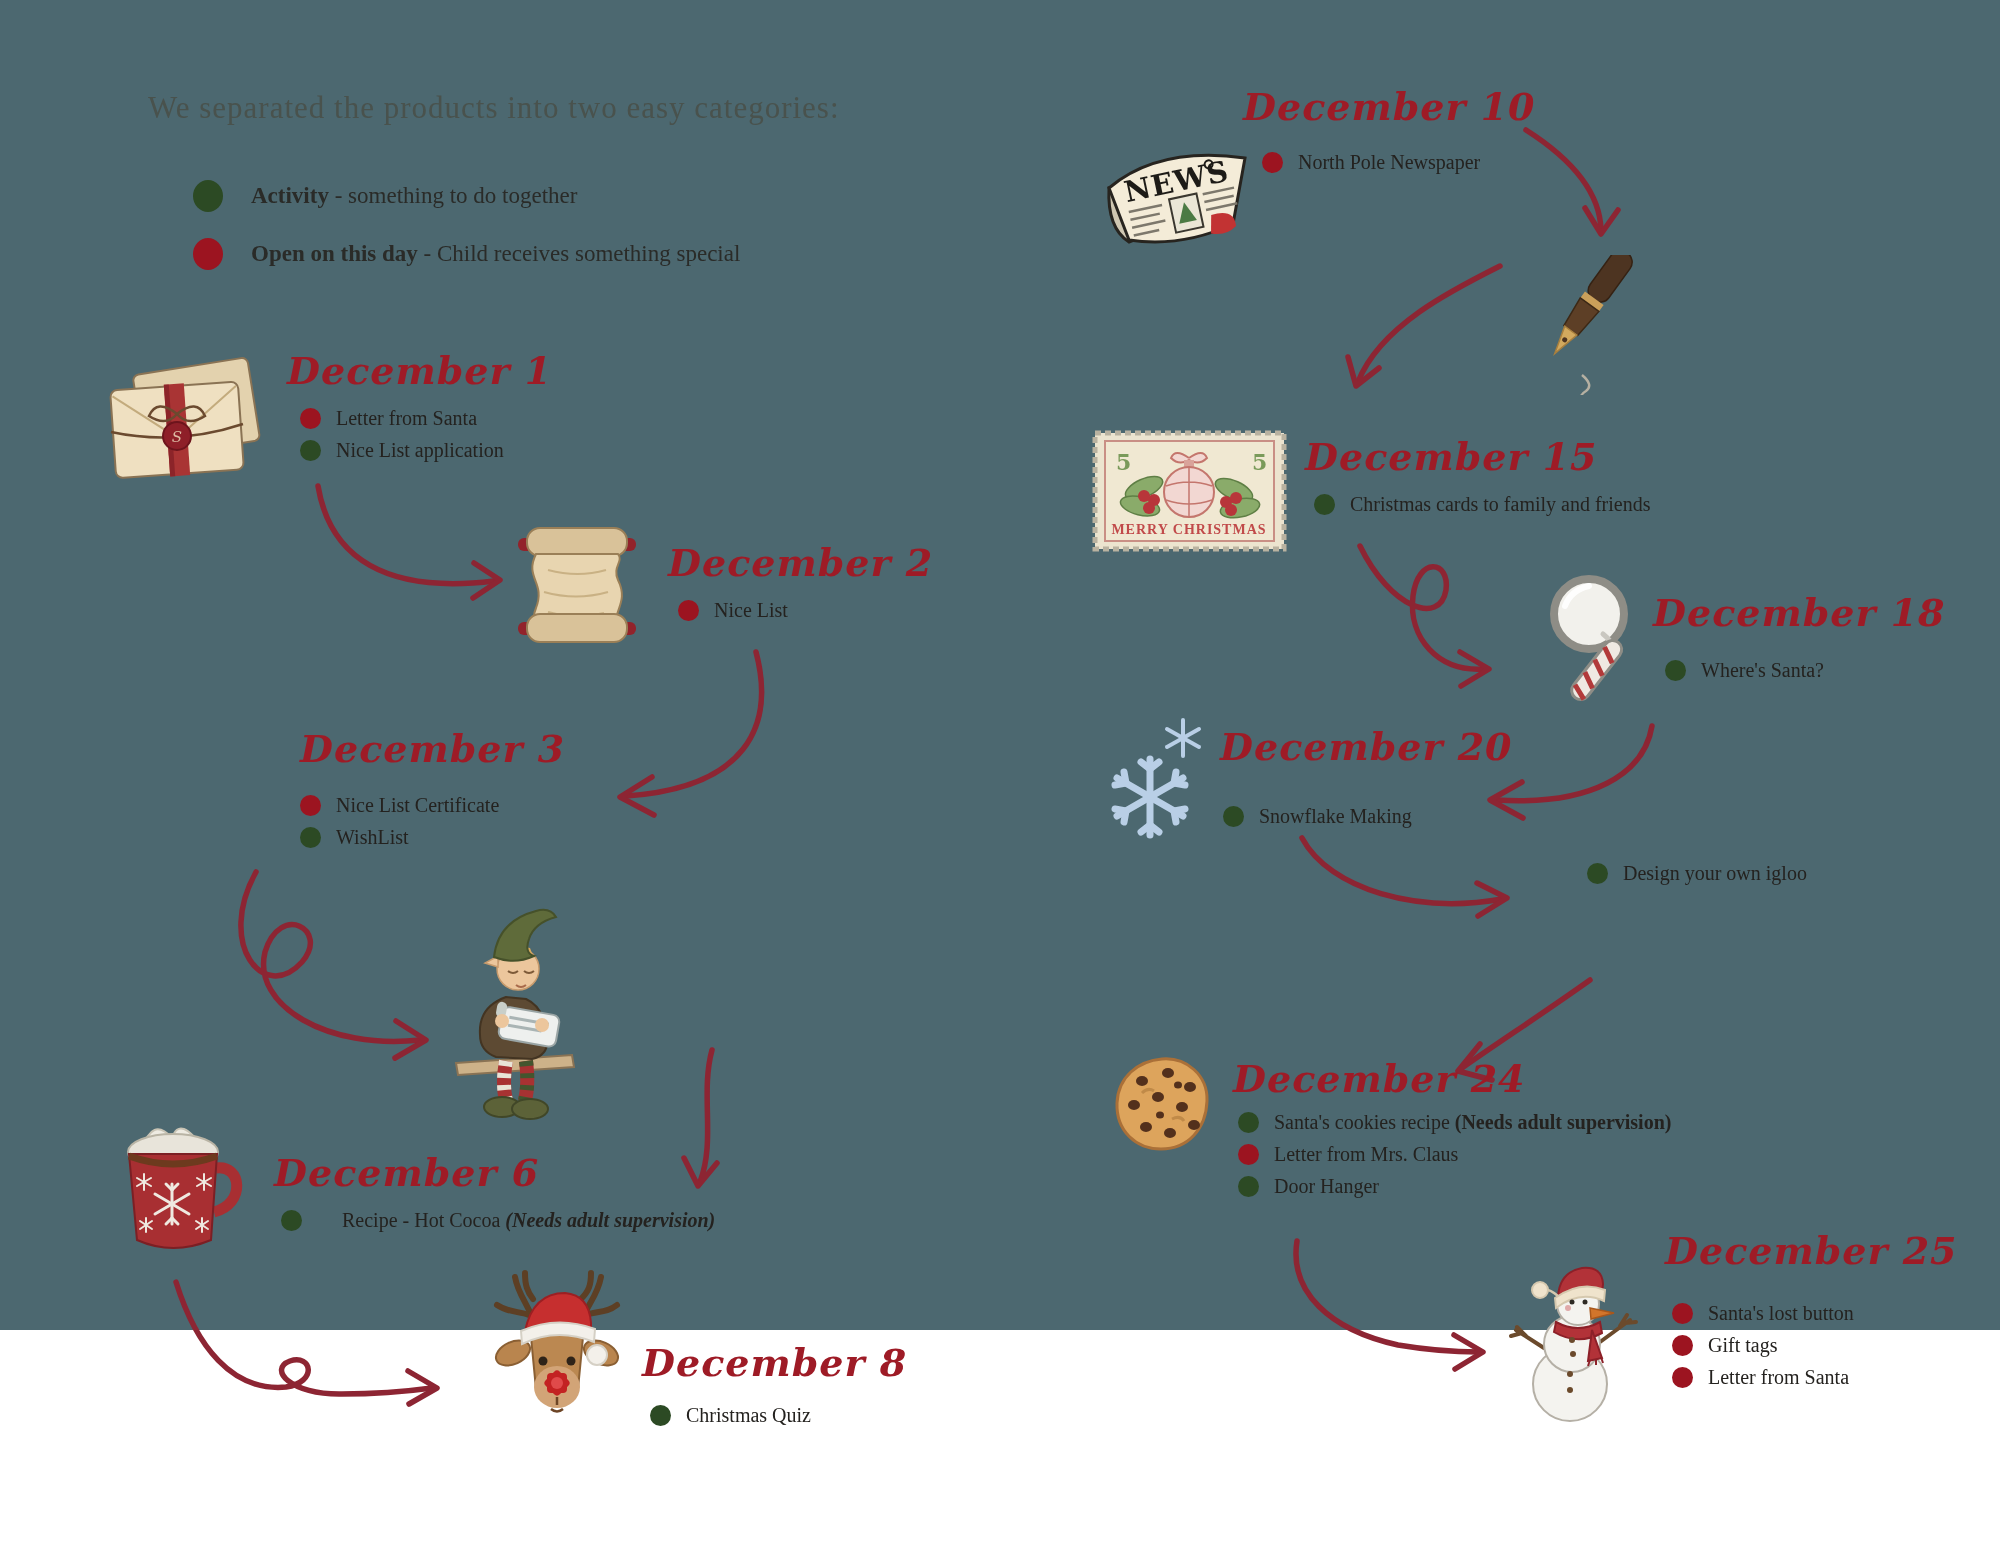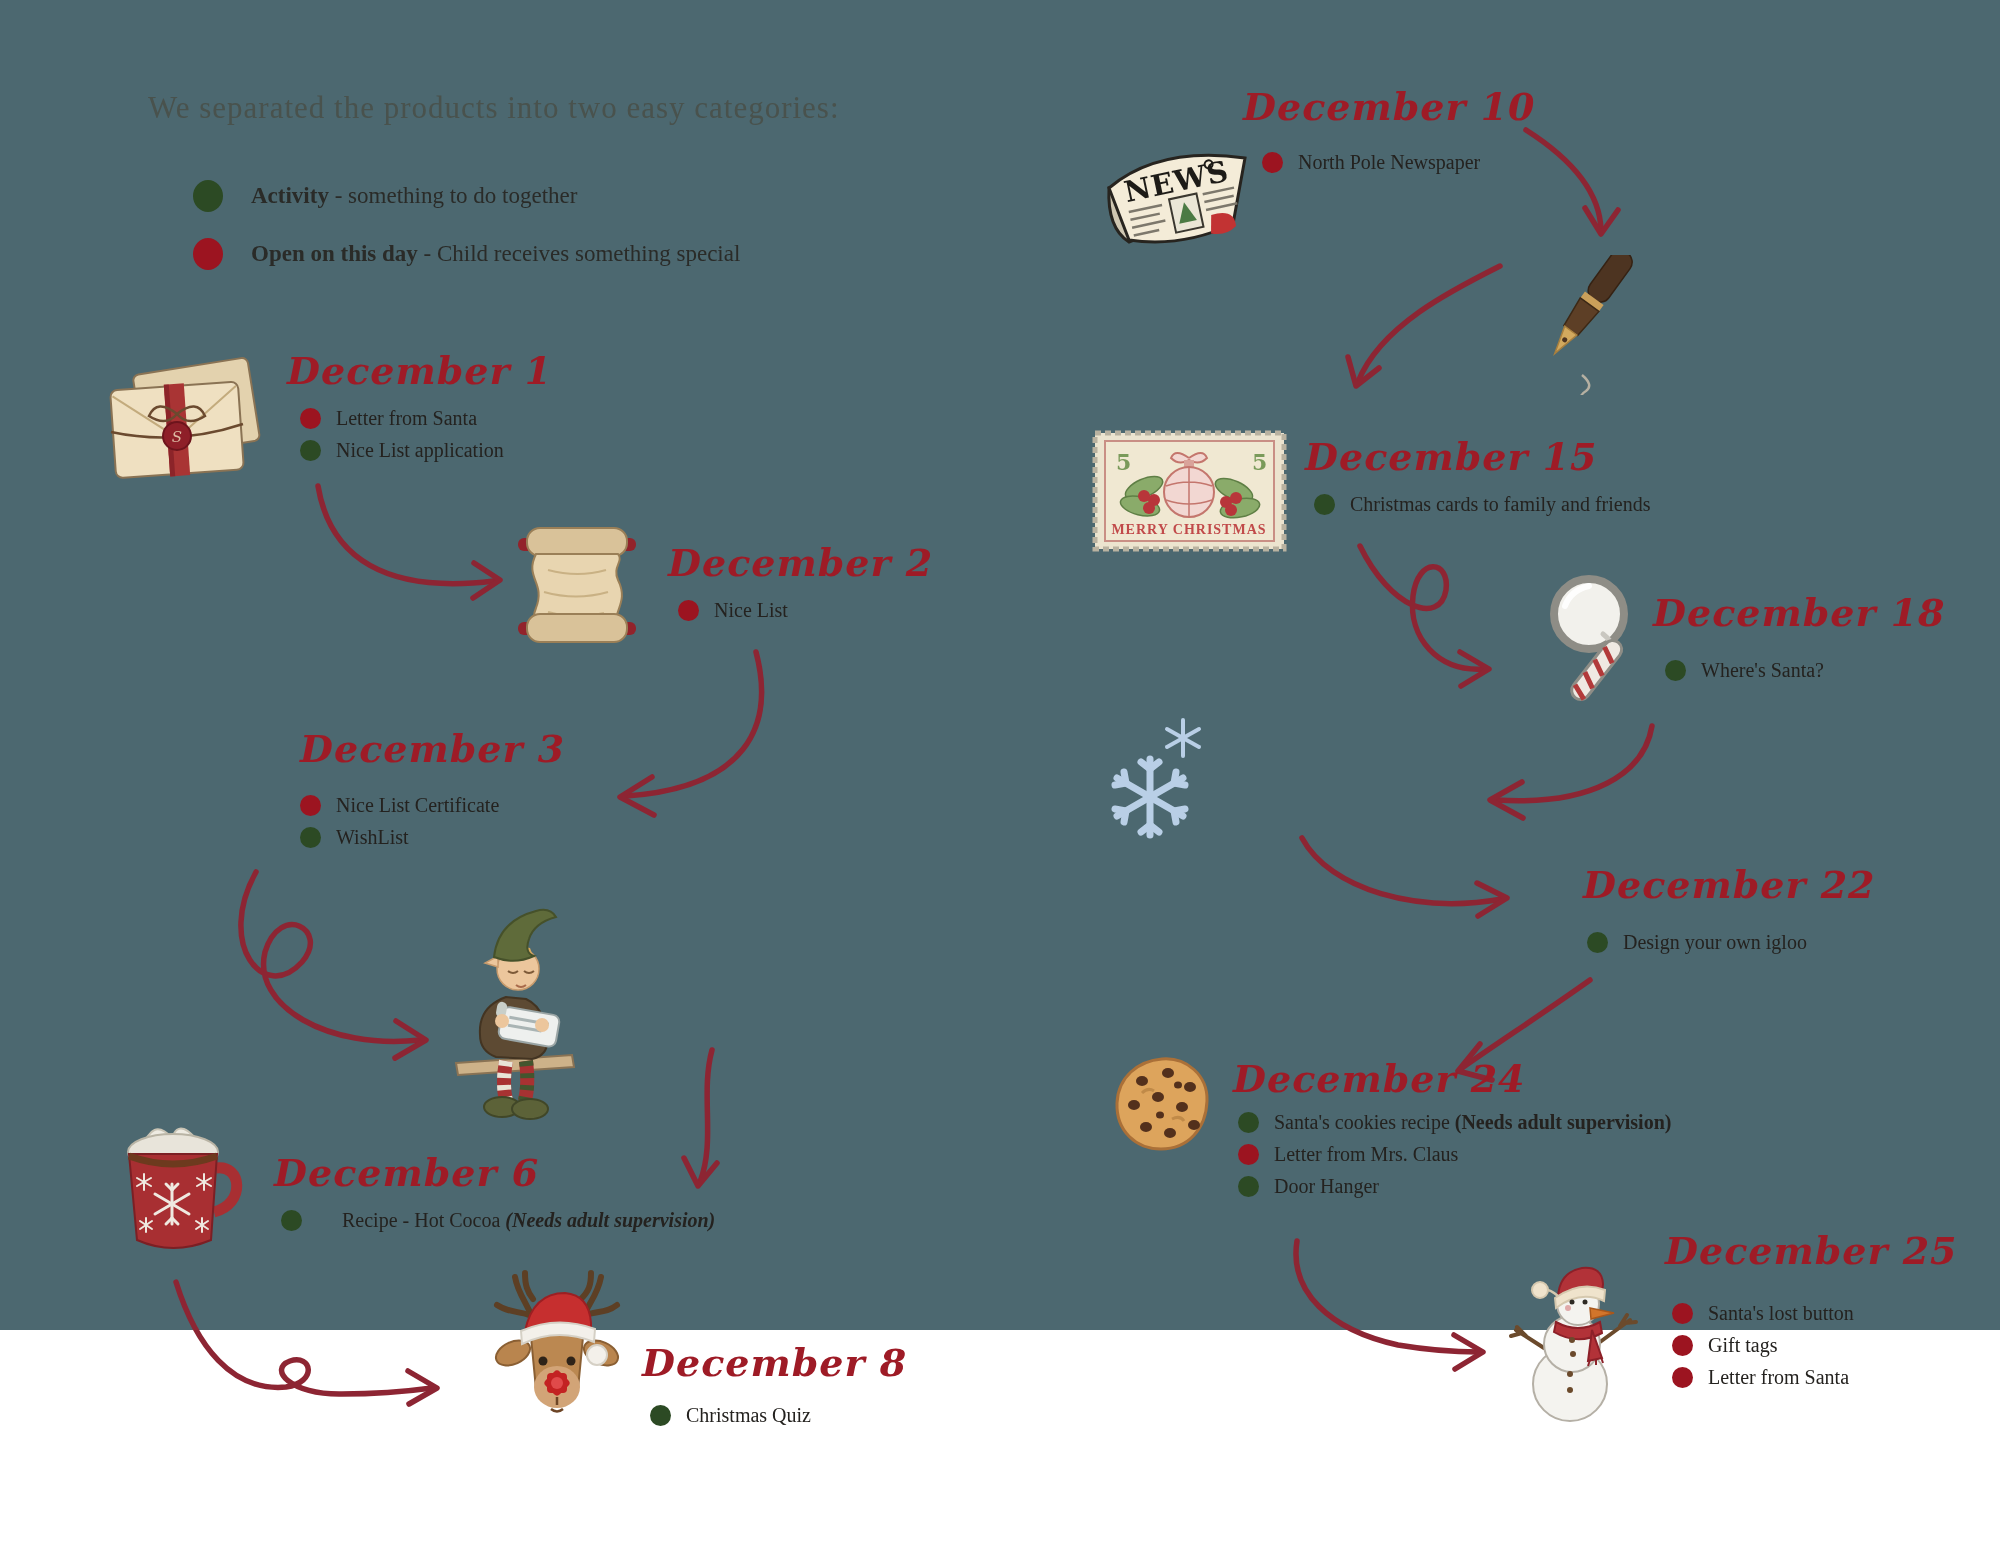--- a/index.html
+++ b/index.html
@@ -387,23 +387,29 @@
   </div>
 
   <div class="day" style="left:1665px;top:590px">
     <h2 class="heading" style="margin-left:-12px;margin-bottom:24px">December 18</h2>
     <div class="item">
         <span class="dot" data-dot="green"></span>
         <span class="itext">Where's Santa?</span>
       </div>
   </div>
 
+  <div class="day" style="left:1223px;top:724px">
+    <h2 class="heading" style="margin-left:-3px;margin-bottom:36px">December 20</h2>
+    <div class="item">
+        <span class="dot" data-dot="green"></span>
+        <span class="itext">Snowflake Making</span>
+      </div>
+  </div>
 
   <div class="day" style="left:1587px;top:862px">
-    <h2 class="heading" style="margin-left:-4px;margin-bottom:24px">December 22</h2>
     <div class="item">
         <span class="dot" data-dot="green"></span>
         <span class="itext">Design your own igloo</span>
       </div>
   </div>
 
   <div class="day" style="left:1238px;top:1056px">
     <h2 class="heading" style="margin-left:-5px;margin-bottom:10px">December 24</h2>
     <div class="item">
         <span class="dot" data-dot="green"></span>

